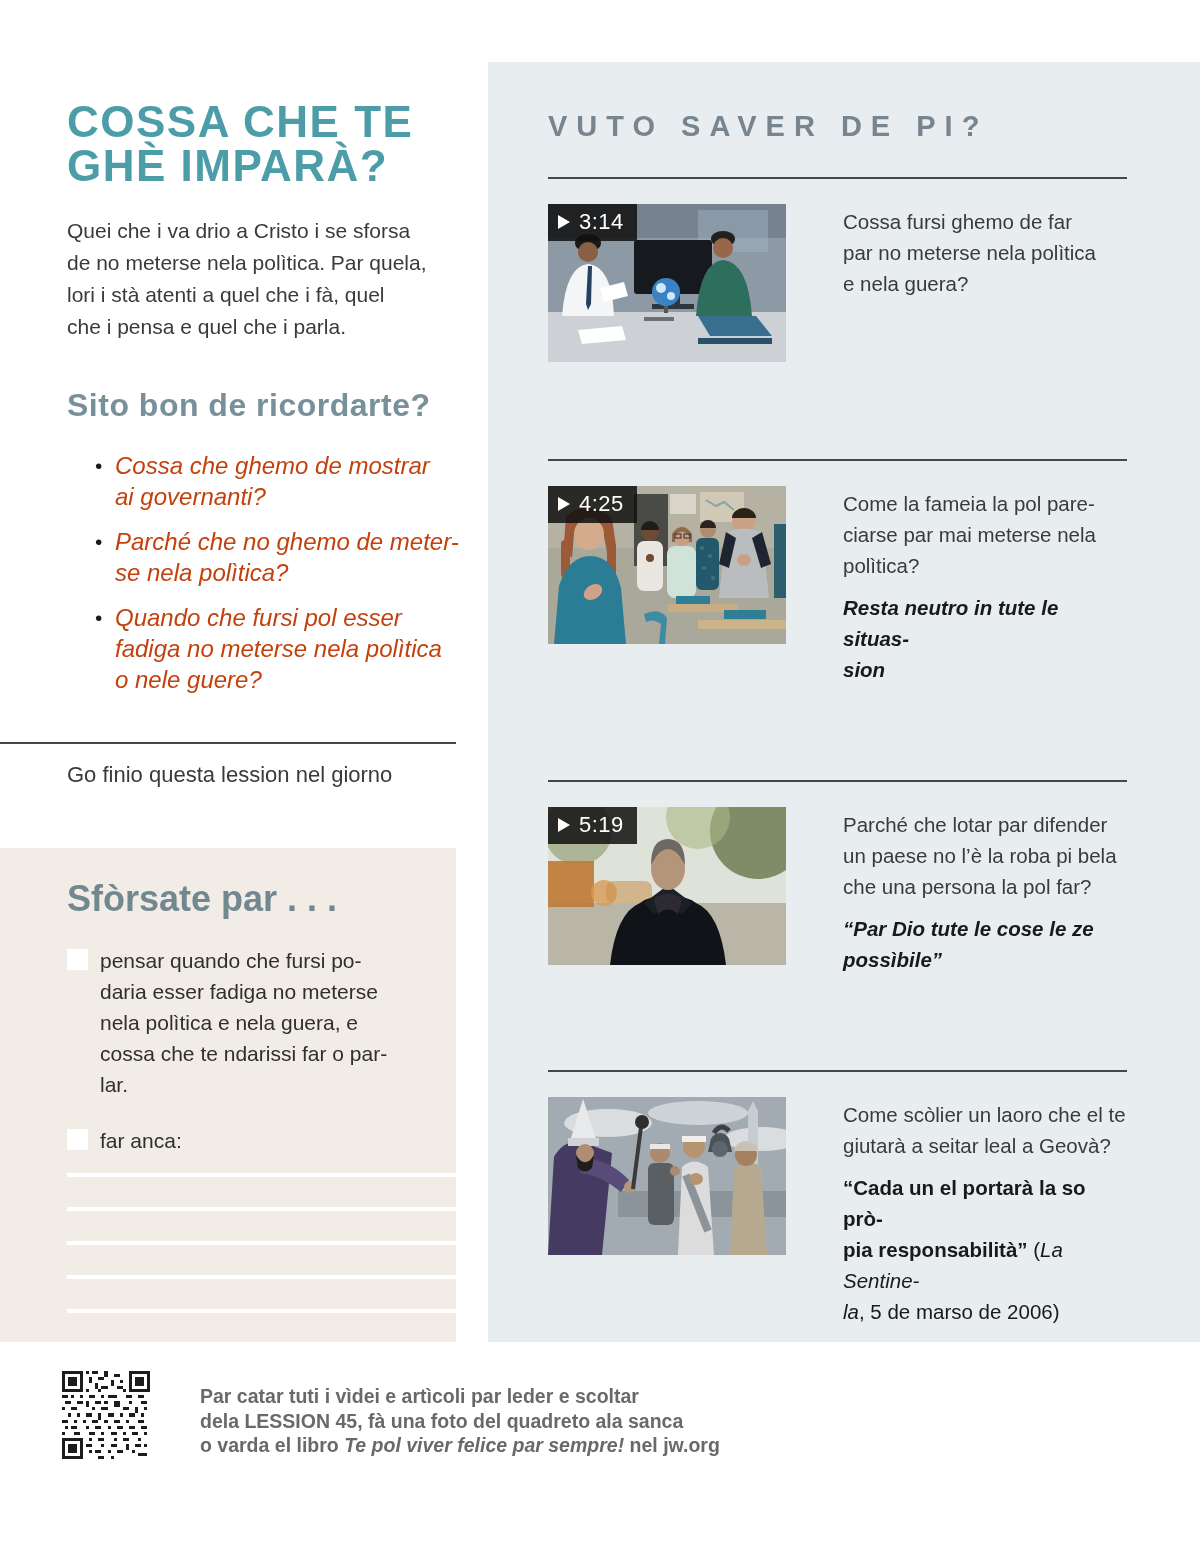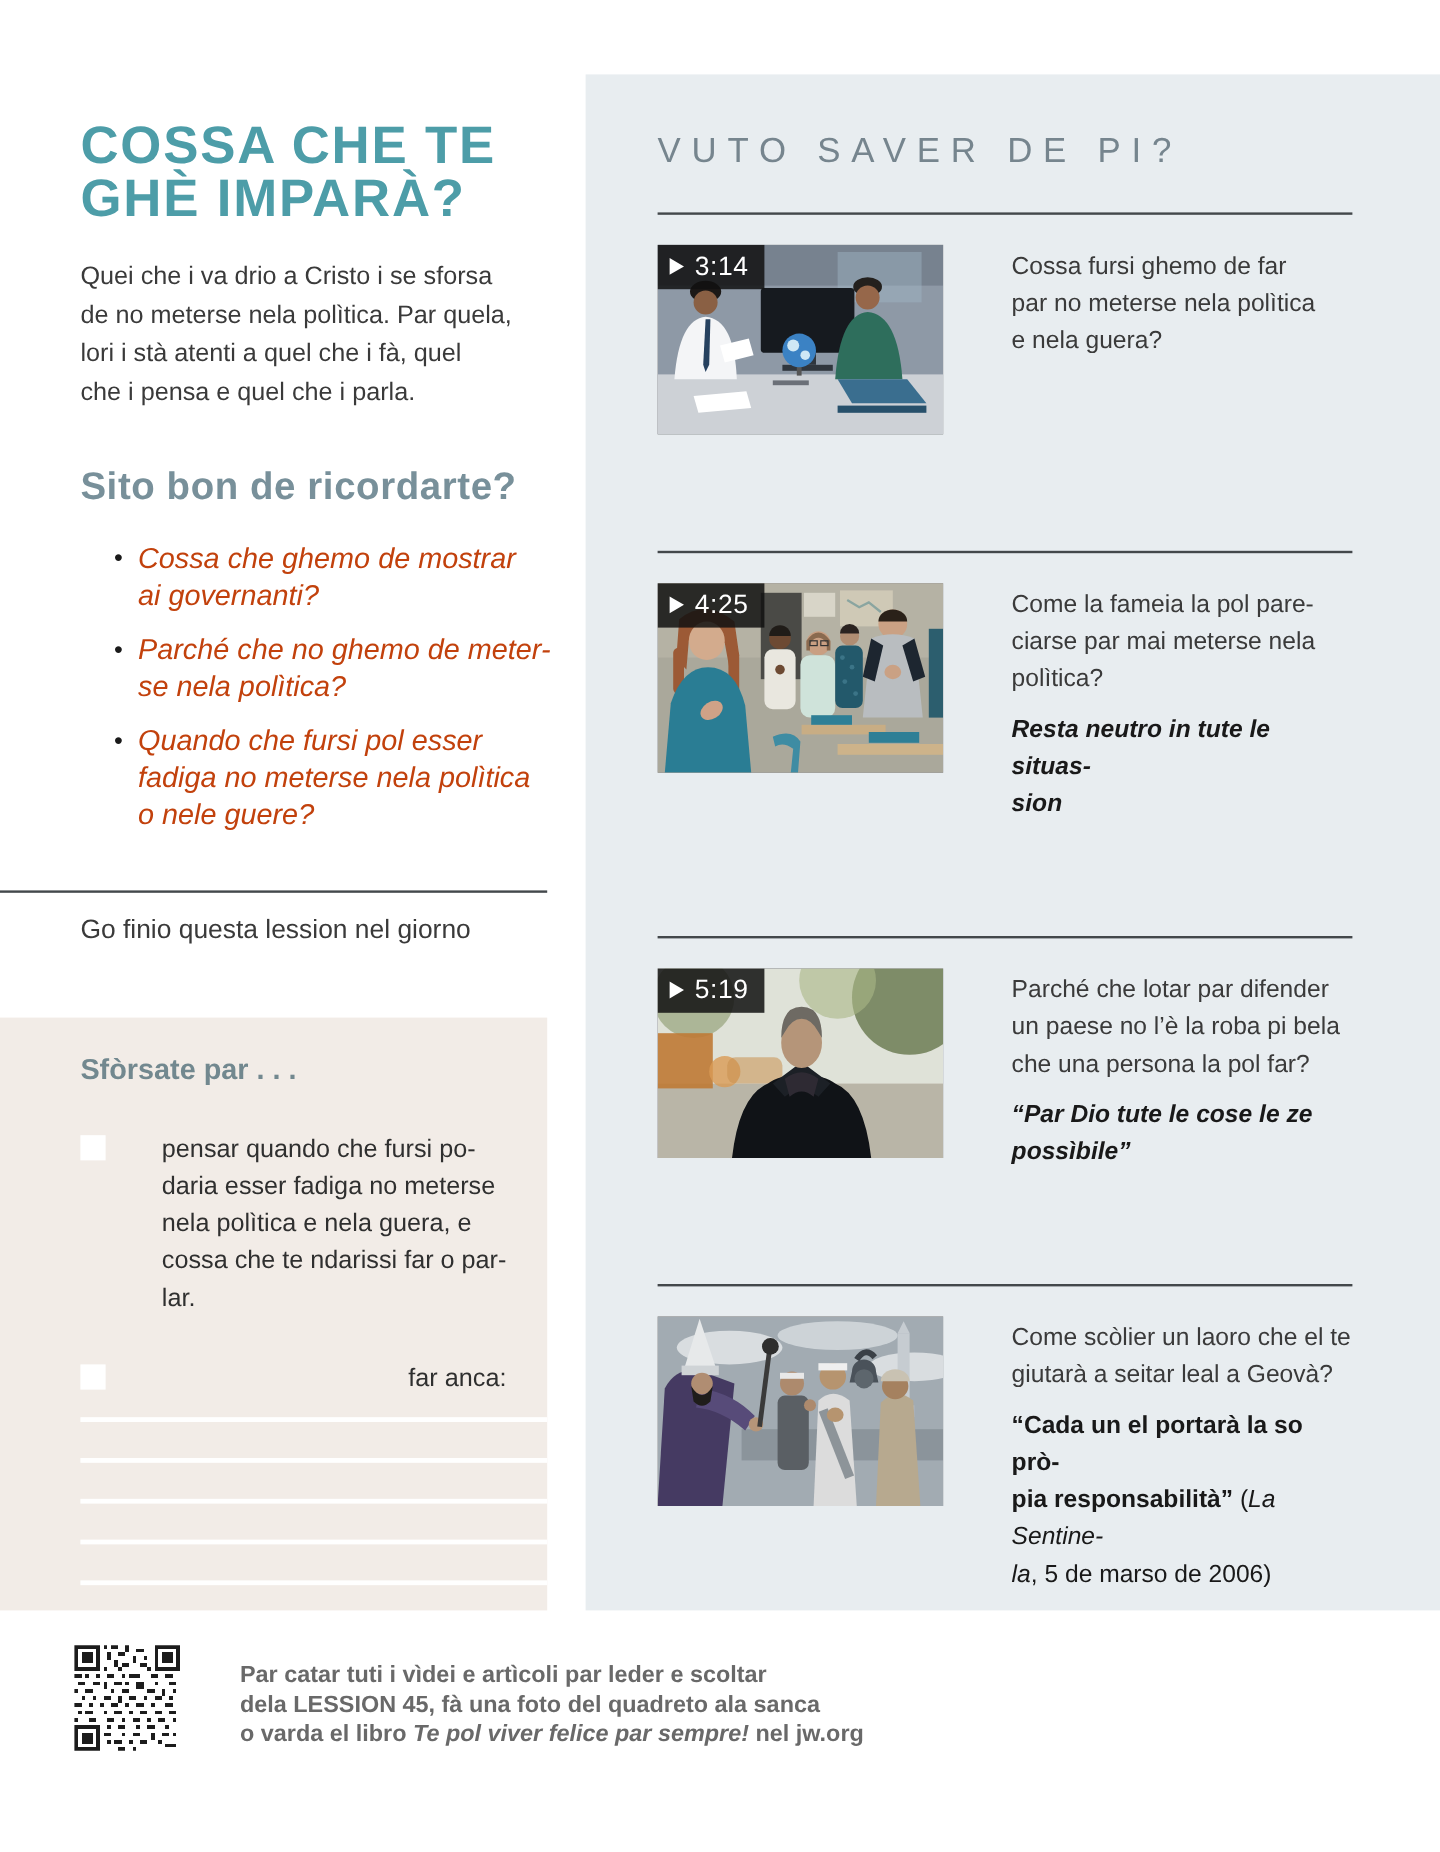--- a/index.html
+++ b/index.html
@@ -13,30 +13,30 @@
   .h-slate{color:#78909a;font-size:32px;font-weight:bold;margin:44px 0 0 0;letter-spacing:0.5px;}
   .bullets{margin:26px 0 0 0;padding:0;list-style:none;}
   .bullets li{display:flex;margin-bottom:14px;}
   .bullets .dot{width:20px;flex:0 0 20px;margin-left:28px;color:#1a1a1a;font-size:21px;line-height:31px;}
   .bullets .btxt{white-space:pre-line;font-size:24px;line-height:31px;color:#c2410c;font-style:italic;}
   .left-rule{position:absolute;left:0;top:742px;width:456px;border-top:2px solid #43484b;}
   .finish-note{position:absolute;left:67px;top:762px;font-size:22px;color:#3a3a3a;}
 
   
   .strive{position:absolute;left:0;top:848px;width:456px;height:494px;background:#f2ece7;box-sizing:border-box;padding:30px 34px 0 67px;}
-  .strive h2{color:#72888f;font-size:24px;font-weight:bold;margin:0;}
-  .citem{display:flex;margin-top:36px;justify-content:space-between;}
+  .strive h2{color:#72888f;font-size:36px;font-weight:bold;margin:0;}
+  .citem{display:flex;margin-top:25px;}
   .citem .box{flex:0 0 21px;width:21px;height:21px;background:#fff;margin:4px 12px 0 0;}
   .citem .ctxt{white-space:pre-line;font-size:21px;line-height:31px;color:#2f2f2f;}
   .wlines{margin-top:17px;}
   .wline{width:389px;height:4px;background:#fff;margin-bottom:30px;}
 
   
   .panel{position:absolute;left:488px;top:62px;width:712px;height:1280px;background:#e8edf0;box-sizing:border-box;padding:48px 73px 0 60px;}
-  .panel h1{color:#76858e;font-size:29px;font-weight:normal;letter-spacing:9px;margin:0 0 34px 0;}
+  .panel h1{color:#76858e;font-size:29px;font-weight:bold;letter-spacing:9px;margin:0 0 34px 0;}
   .entry .rule{border-top:2px solid #43484b;width:579px;}
   .entry-body{display:flex;margin:25px 0 0 0;}
   .entry-body.gap1{margin-bottom:97px;}
   .entry-body.gap2{margin-bottom:95px;}
   .entry-body.gap3{margin-bottom:95px;}
   .thumb{position:relative;flex:0 0 238px;width:238px;height:158px;overflow:hidden;background:#888;}
   .thumb svg{display:block;}
   .badge{position:absolute;left:0;top:0;display:flex;align-items:center;background:rgba(16,16,16,0.85);color:#ffffff;padding:5px 13px 6px 10px;}
   .badge .tri{width:0;height:0;border-left:12px solid #fff;border-top:7px solid transparent;border-bottom:7px solid transparent;margin-right:9px;}
   .badge .dur{font-size:22px;letter-spacing:0.5px;}

